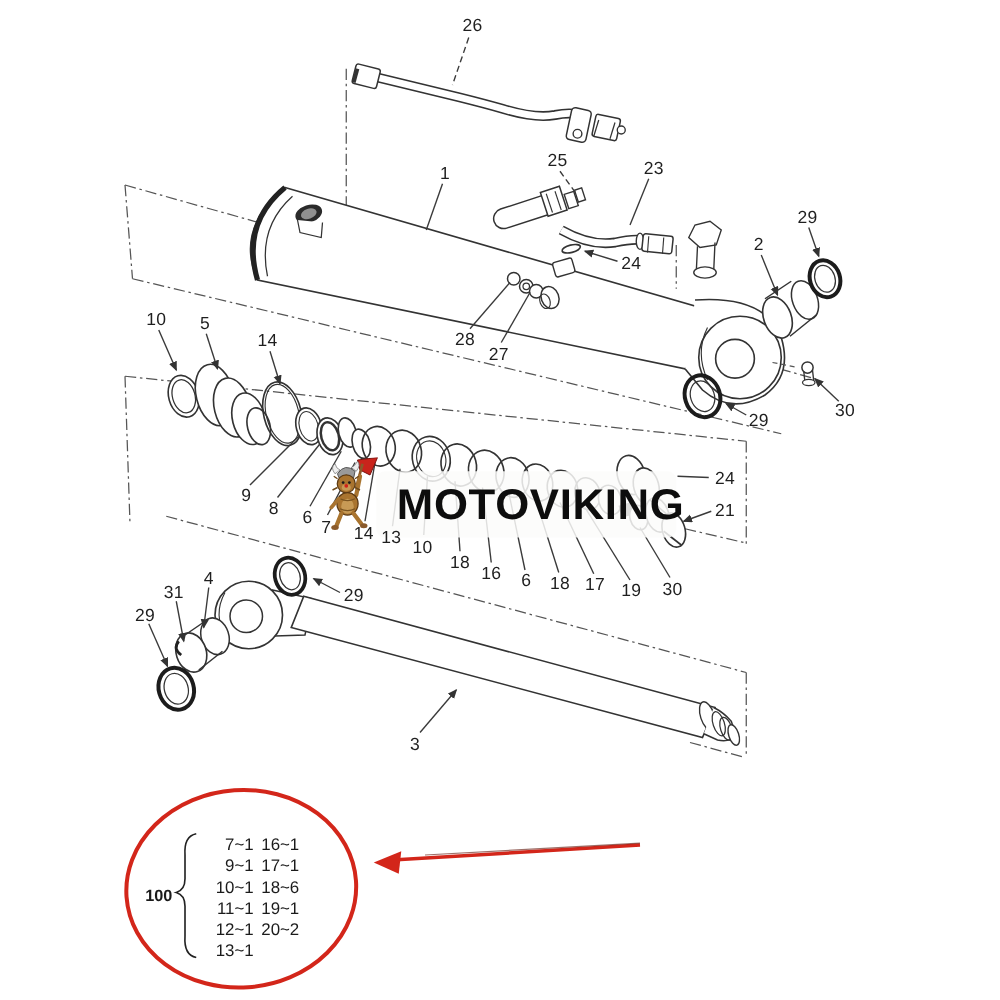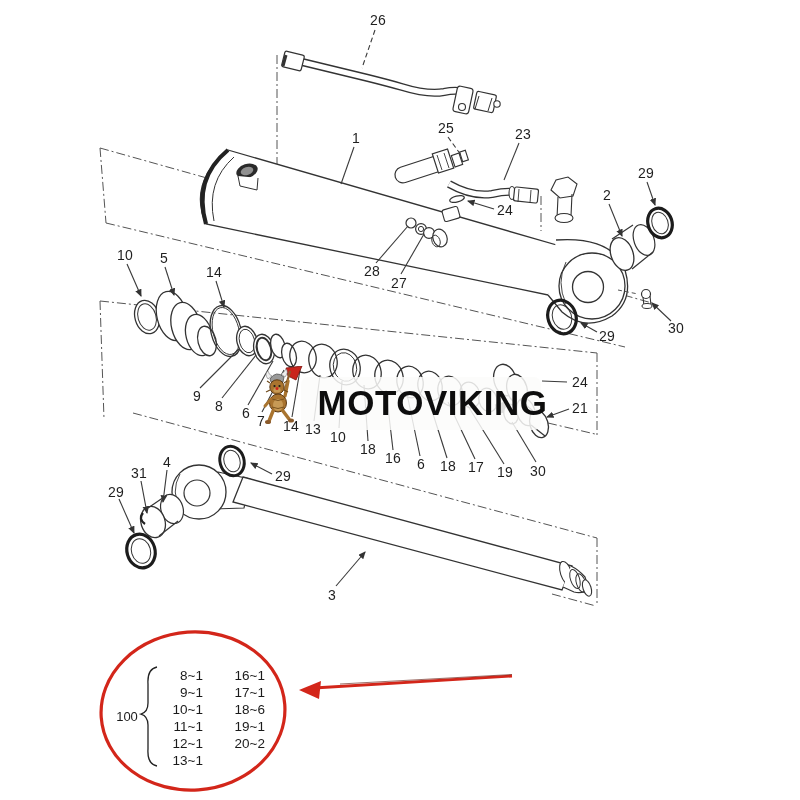--- a/index.html
+++ b/index.html
@@ -9,22 +9,22 @@
   .callout{position:absolute;transform:translate(-50%,-50%);font-size:14px;color:#1f1f1f;
            white-space:nowrap;letter-spacing:0.3px;}
   .logo-plate{position:absolute;left:301px;top:377px;width:240px;height:53px;
               background:rgba(252,252,250,0.85);border-radius:7px;display:flex;
               align-items:center;justify-content:flex-end;}
   .logo-text{font-weight:700;font-size:33px;color:#0d0d0d;letter-spacing:0.5px;
              transform:scaleX(1.06) scaleY(1.04);white-space:nowrap;}
   .mascot{position:absolute;left:262px;top:366px;width:44px;height:60px;}
   .qty-cell{position:absolute;font-size:13.5px;color:#1b1b1b;white-space:nowrap;}
   .qty-c1{width:50px;text-align:right;}
-  .qty-c2{width:56px;text-align:right;}
-  .group-label{position:absolute;transform:translate(-50%,-50%);font-size:13px;color:#1b1b1b;}
+  .qty-c2{width:56px;text-align:left;}
+  .group-label{position:absolute;transform:translate(-50%,-50%);font-size:13px;color:#1b1b1b;font-weight:bold;}
 </style>
 </head>
 <body>
 
 <div id="stage">
 
 <svg id="diagram-svg" width="800" height="800" viewBox="0 0 800 800">
   <defs>
     <marker id="ah" markerWidth="8" markerHeight="8" refX="6" refY="3" orient="auto">
       <path d="M0,0 L7,3 L0,6 Z" fill="#333"></path>
@@ -322,21 +322,21 @@
 <div class="callout" style="left:372px;top:271px">28</div>
 <div class="callout" style="left:646px;top:173px">29</div>
 <div class="callout" style="left:607px;top:336px">29</div>
 <div class="callout" style="left:116px;top:492px">29</div>
 <div class="callout" style="left:283px;top:476px">29</div>
 <div class="callout" style="left:676px;top:328px">30</div>
 <div class="callout" style="left:139px;top:473px">31</div>
 
 <div class="group-label" style="left:127px;top:716px">100</div>
 
-<div class="qty-cell qty-c1" style="left:153px;top:668px">8~1</div>
+<div class="qty-cell qty-c1" style="left:153px;top:668px">7~1</div>
 <div class="qty-cell qty-c2" style="left:209px;top:668px">16~1</div>
 <div class="qty-cell qty-c1" style="left:153px;top:685px">9~1</div>
 <div class="qty-cell qty-c2" style="left:209px;top:685px">17~1</div>
 <div class="qty-cell qty-c1" style="left:153px;top:702px">10~1</div>
 <div class="qty-cell qty-c2" style="left:209px;top:702px">18~6</div>
 <div class="qty-cell qty-c1" style="left:153px;top:719px">11~1</div>
 <div class="qty-cell qty-c2" style="left:209px;top:719px">19~1</div>
 <div class="qty-cell qty-c1" style="left:153px;top:736px">12~1</div>
 <div class="qty-cell qty-c2" style="left:209px;top:736px">20~2</div>
 <div class="qty-cell qty-c1" style="left:153px;top:753px">13~1</div>

